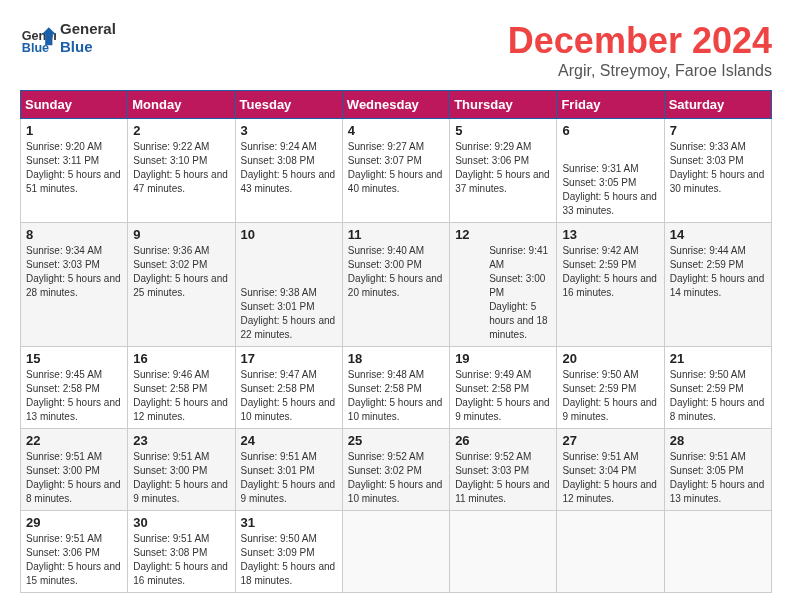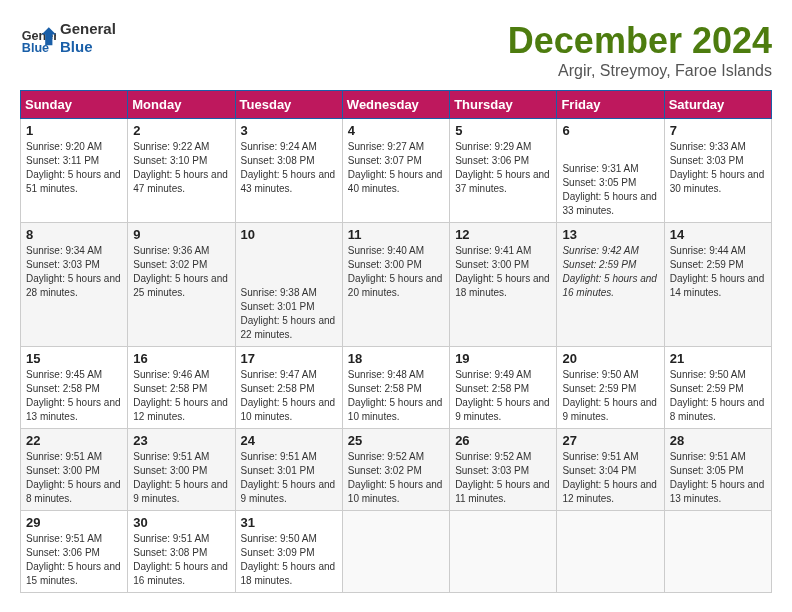--- a/index.html
+++ b/index.html
@@ -24,21 +24,21 @@
     .logo-icon {
       width: 36px;
       height: 36px;
     }
     .title-section {
       text-align: right;
     }
     .month-title {
       font-size: 36px;
       font-weight: bold;
-      color: #4d7c0f;
+      color: #ef4444;
     }
     .location-title {
       font-size: 16px;
       color: #555;
     }
     .calendar-table {
       width: 100%;
       border-collapse: collapse;
       font-size: 11px;
     }
@@ -176,27 +176,27 @@
 Daylight: 5 hours and 22 minutes.</div>
         </td>
         <td>
           <span class="day-number">11</span>
           <div class="day-info" style="white-space: pre-line;">Sunrise: 9:40 AM
 Sunset: 3:00 PM
 Daylight: 5 hours and 20 minutes.</div>
         </td>
         <td>
           <span class="day-number">12</span>
-          <div class="day-info" style="white-space: pre-line;">Sunrise: 9:41 AM
+          <div class="day-info" style="white-space: pre-line; margin-left: 34px;">Sunrise: 9:41 AM
 Sunset: 3:00 PM
 Daylight: 5 hours and 18 minutes.</div>
         </td>
         <td>
           <span class="day-number">13</span>
-          <div class="day-info" style="white-space: pre-line; font-style: italic;">Sunrise: 9:42 AM
+          <div class="day-info" style="white-space: pre-line;">Sunrise: 9:42 AM
 Sunset: 2:59 PM
 Daylight: 5 hours and 16 minutes.</div>
         </td>
         <td>
           <span class="day-number">14</span>
           <div class="day-info" style="white-space: pre-line;">Sunrise: 9:44 AM
 Sunset: 2:59 PM
 Daylight: 5 hours and 14 minutes.</div>
         </td>
       </tr>

